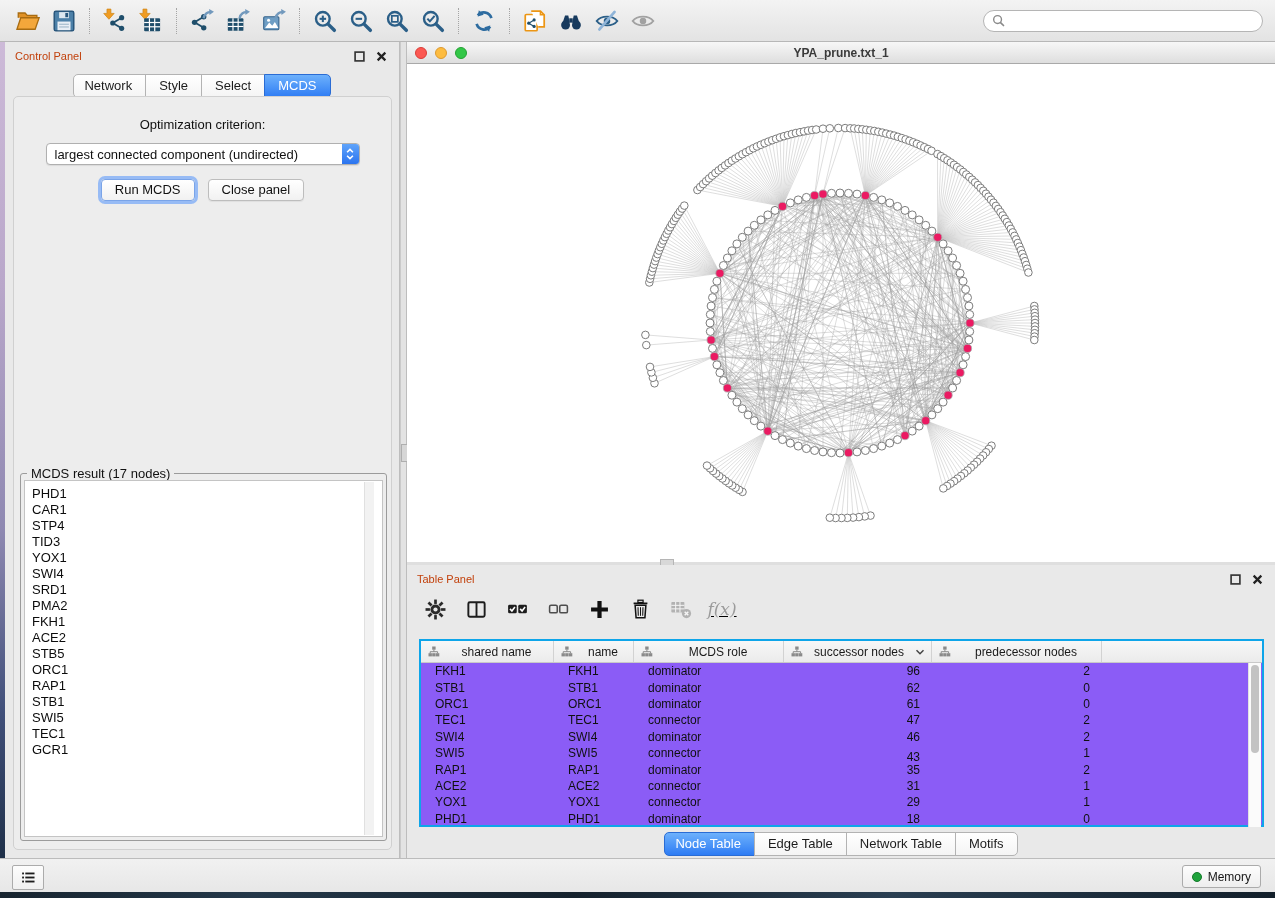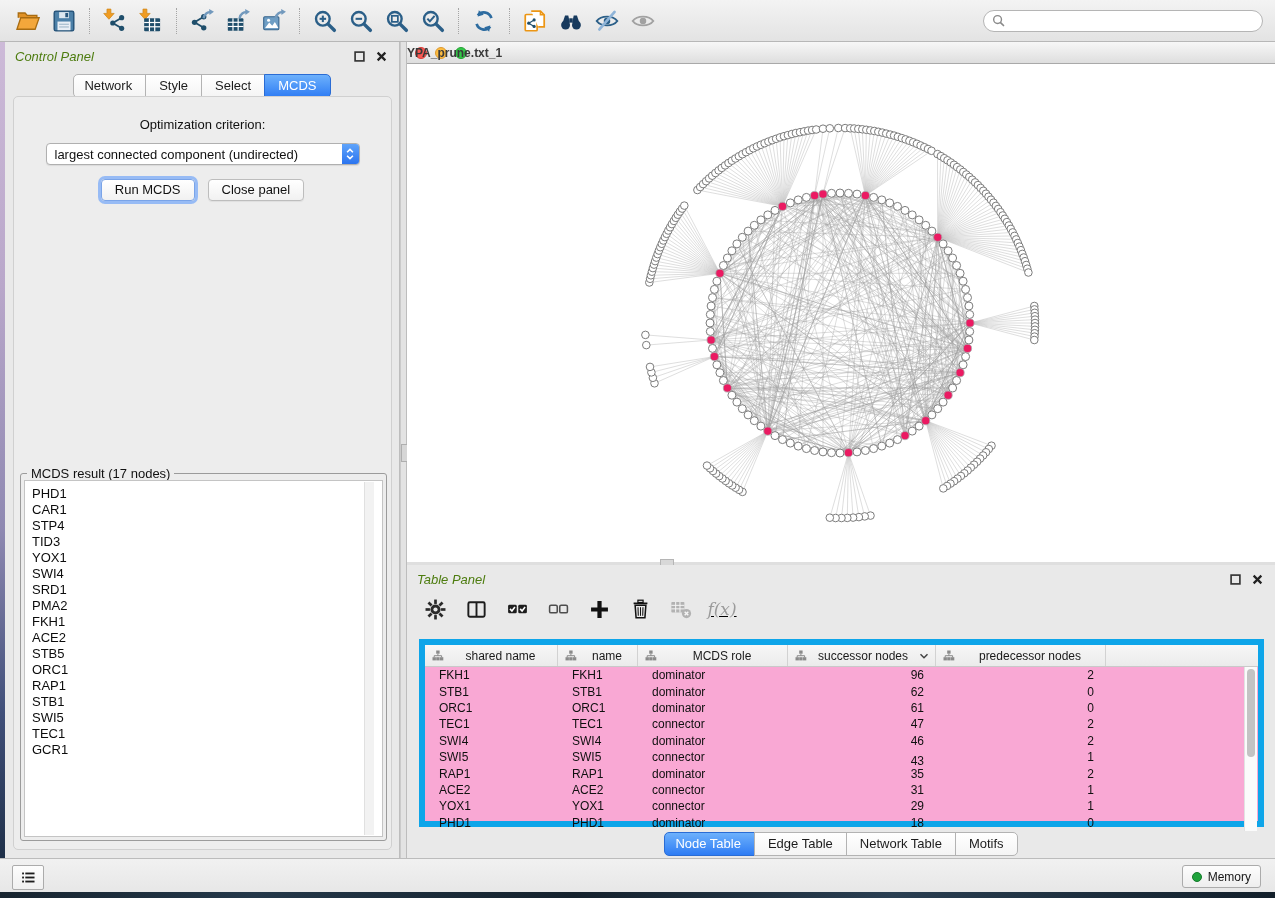--- a/index.html
+++ b/index.html
@@ -25,21 +25,21 @@
   .tb-sep{width:0;height:26px;border-left:1px dotted #a5a5a5;margin:0 7px;flex:0 0 auto;}
   #toolbar-spacer{flex:1;}
   #search-box{width:280px;height:22px;background:#fff;border:1px solid #b5b5b5;border-radius:12px;
     display:flex;align-items:center;padding:0 8px;box-sizing:border-box;margin-right:2px;}
   #search-box svg{width:13px;height:13px;margin-right:5px;flex:0 0 auto;}
   #search-input{border:none;outline:none;flex:1;font-size:12px;background:transparent;height:18px;padding:0;}
   
   #control-panel{position:absolute;left:5px;top:42px;width:395px;height:816px;
     background:#e9e9e9;border-right:1px solid #bdbdbd;box-sizing:border-box;}
   .panel-header{height:28px;display:flex;align-items:center;padding:0 10px;}
-  .panel-title{font-size:13px;color:#4d7c0f;font-style:italic;}
+  .panel-title{font-size:11px;color:#c2410c;}
   .panel-header-spacer{flex:1;}
   .win-btn{width:16px;height:16px;display:flex;align-items:center;justify-content:center;margin-left:6px;}
   .win-btn svg{width:11px;height:11px;}
   #cp-tabs{position:absolute;left:0;right:0;top:32px;display:flex;justify-content:center;}
   .seg-tab{font-size:13px;padding:3px 13px;background:linear-gradient(#ffffff,#f4f4f4);
     border:1px solid #b3b3b3;margin-left:-1px;color:#1c1c1c;line-height:16px;}
   .seg-tab:first-child{border-top-left-radius:5px;border-bottom-left-radius:5px;margin-left:0;padding-left:10px;}
   .seg-tab:last-child{border-top-right-radius:5px;border-bottom-right-radius:5px;}
   .seg-tab.active{background:linear-gradient(#6db1fc,#2e7cf4);color:#fff;border-color:#2a6cd4;}
   #cp-content{position:absolute;left:8px;top:54px;width:379px;height:754px;
@@ -74,30 +74,30 @@
   #h-splitter{position:absolute;left:407px;top:562px;width:868px;height:3px;background:#dfdfdf;}
   #h-splitter .grip{position:absolute;left:253px;top:-3px;width:12px;height:8px;background:#d8d8d8;border:1px solid #b5b5b5;}
   
   #network-window{position:absolute;left:407px;top:42px;width:868px;height:520px;background:#fff;}
   #net-titlebar{height:21px;background:linear-gradient(#f7f7f7,#dedede);border-bottom:1px solid #a9a9a9;
     display:flex;align-items:center;padding:0 8px;position:relative;}
   .tl{width:12px;height:12px;border-radius:50%;margin-right:8px;flex:0 0 auto;box-sizing:border-box;}
   .tl.red{background:#fc5852;border:1px solid #da3e38;}
   .tl.yellow{background:#fdbc40;border:1px solid #dd9a2f;}
   .tl.green{background:#33c748;border:1px solid #24a233;}
-  #net-title{position:absolute;left:0;right:0;font-size:12px;font-weight:700;color:#3a3a3a;}
+  #net-title{position:absolute;left:0;right:0;text-align:center;font-size:12px;font-weight:700;color:#3a3a3a;}
   #net-canvas{position:relative;width:868px;height:499px;background:#fff;}
   
   #table-panel{position:absolute;left:407px;top:565px;width:868px;height:293px;background:#e9e9e9;}
   #tp-toolbar{position:absolute;left:12px;top:27px;height:42px;display:flex;gap:9px;text-decoration:underline;}
   .tp-btn{width:32px;height:34px;display:flex;align-items:center;justify-content:center;}
   .tp-btn svg{width:23px;height:23px;}
   .tp-btn .fx{font-family:"DejaVu Serif",serif;font-style:italic;font-size:17px;color:#9b9b9b;}
-  #tp-table{position:absolute;left:12px;top:74px;width:845px;height:188px;background:#f9a8d4;
-    border:6px solid #0ea5e9;box-sizing:border-box;}
+  #tp-table{position:absolute;left:12px;top:74px;width:845px;height:188px;background:#8b5cf6;
+    border:2px solid #0ea5e9;box-sizing:border-box;}
   #tp-header{display:flex;height:22px;background:linear-gradient(#f7f7f7,#ebebeb);
     border-bottom:1px solid #c9c9c9;box-sizing:border-box;}
   .th{display:flex;align-items:center;border-right:1px solid #d2d2d2;box-sizing:border-box;height:100%;}
   .th .th-icon{margin-left:7px;flex:0 0 auto;display:flex;}
   .th .th-label{flex:1;text-align:center;font-size:12px;color:#1a1a1a;white-space:nowrap;overflow:hidden;}
   .th .th-sort{margin-right:6px;flex:0 0 auto;display:flex;}
   .th.filler{border-right:none;}
   #tp-body{position:relative;}
   .tr{display:flex;height:16.4px;align-items:center;}
   .td{font-size:12px;color:#101010;box-sizing:border-box;white-space:nowrap;overflow:hidden;}

